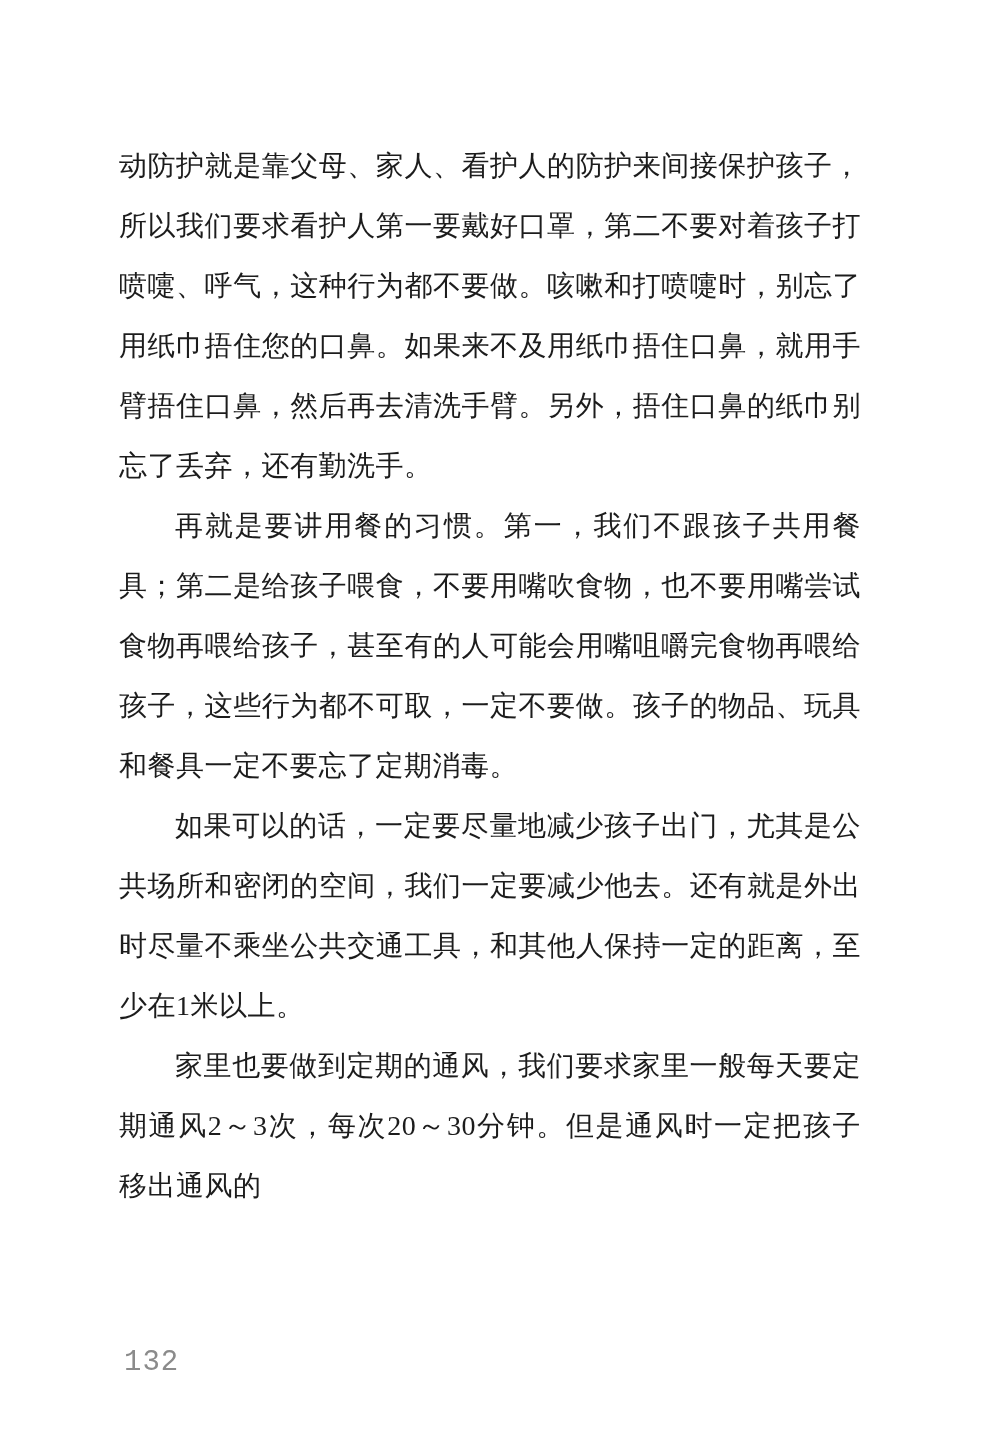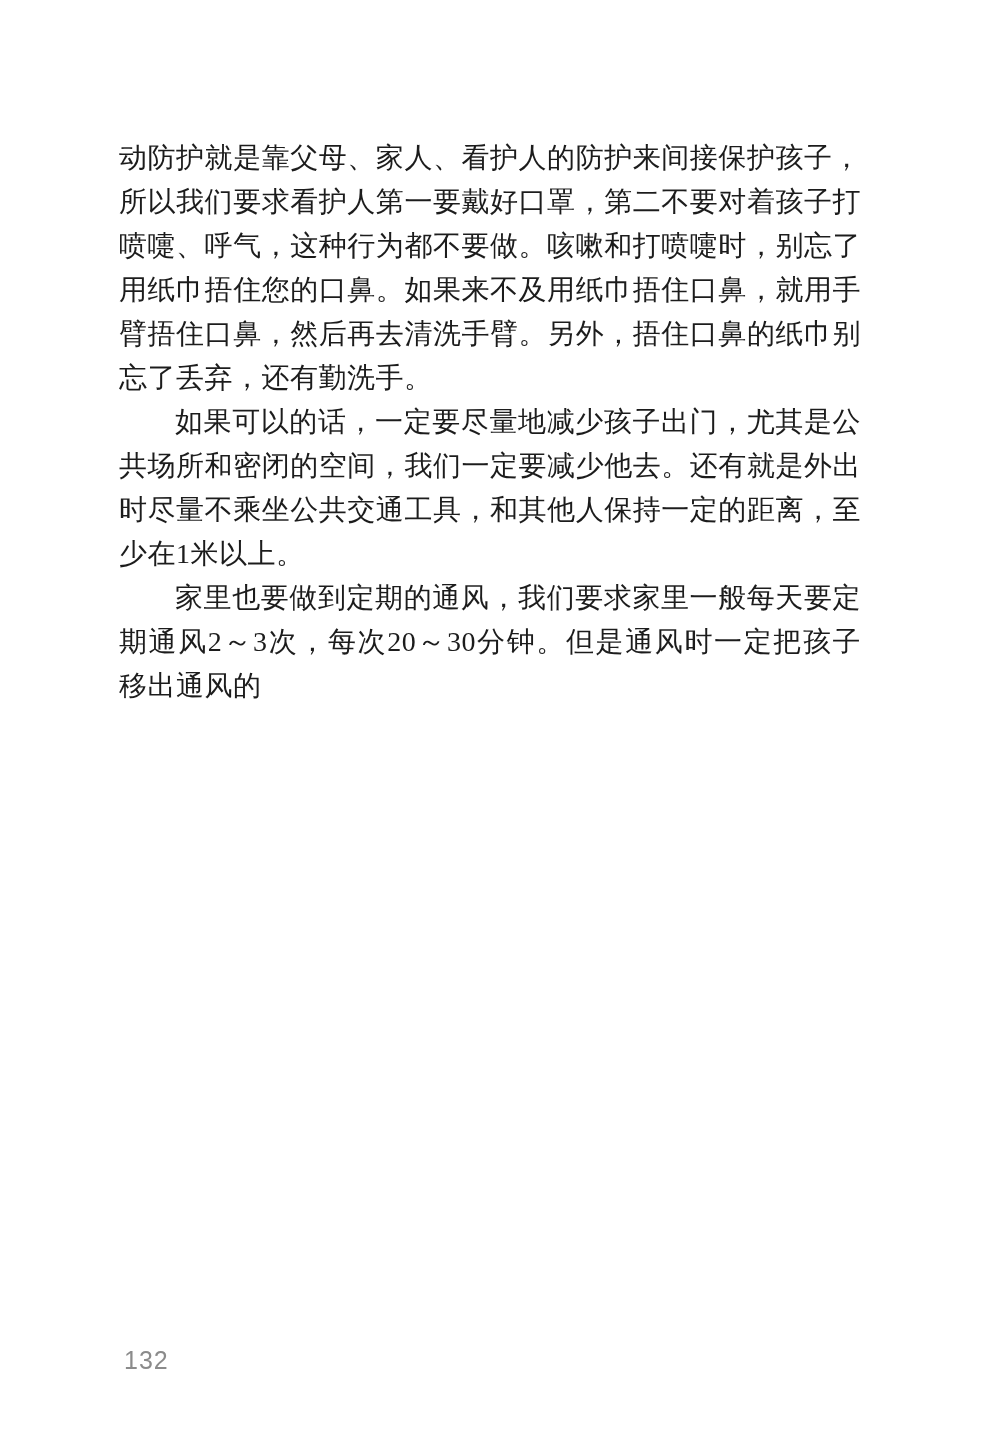--- a/index.html
+++ b/index.html
@@ -21,43 +21,44 @@
   }
   .text-block {
     position: absolute;
     left: 119px;
     top: 136px;
     width: 742px;
   }
   .text-block p {
     margin: 0;
     font-size: 28px;
-    line-height: 44px;
+    line-height: 60px;
     color: #1c1c1c;
     text-align: justify;
     text-justify: inter-ideograph;
     letter-spacing: 0.5px;
     word-break: break-all;
   }
   .text-block p.indent {
     text-indent: 2em;
   }
   .page-number {
     position: absolute;
     left: 124px;
     top: 1346px;
-    font-family: Liberation Sans, sans-serif;
-    font-size: 25px;
+    font-family: Liberation Mono, monospace;
+    font-size: 29px;
     color: #8b8b8b;
     letter-spacing: 1px;
   }
 </style>
 </head>
 <body>
 
 <div class="page">
   <div class="text-block">
     <p>动防护就是靠父母、家人、看护人的防护来间接保护孩子，所以我们要求看护人第一要戴好口罩，第二不要对着孩子打喷嚏、呼气，这种行为都不要做。咳嗽和打喷嚏时，别忘了用纸巾捂住您的口鼻。如果来不及用纸巾捂住口鼻，就用手臂捂住口鼻，然后再去清洗手臂。另外，捂住口鼻的纸巾别忘了丢弃，还有勤洗手。</p>
+    <p class="indent">再就是要讲用餐的习惯。第一，我们不跟孩子共用餐具；第二是给孩子喂食，不要用嘴吹食物，也不要用嘴尝试食物再喂给孩子，甚至有的人可能会用嘴咀嚼完食物再喂给孩子，这些行为都不可取，一定不要做。孩子的物品、玩具和餐具一定不要忘了定期消毒。</p>
     <p class="indent">如果可以的话，一定要尽量地减少孩子出门，尤其是公共场所和密闭的空间，我们一定要减少他去。还有就是外出时尽量不乘坐公共交通工具，和其他人保持一定的距离，至少在1米以上。</p>
     <p class="indent">家里也要做到定期的通风，我们要求家里一般每天要定期通风2～3次，每次20～30分钟。但是通风时一定把孩子移出通风的</p>
   </div>
   <div class="page-number">132</div>
 </div>
 
 </body></html>

